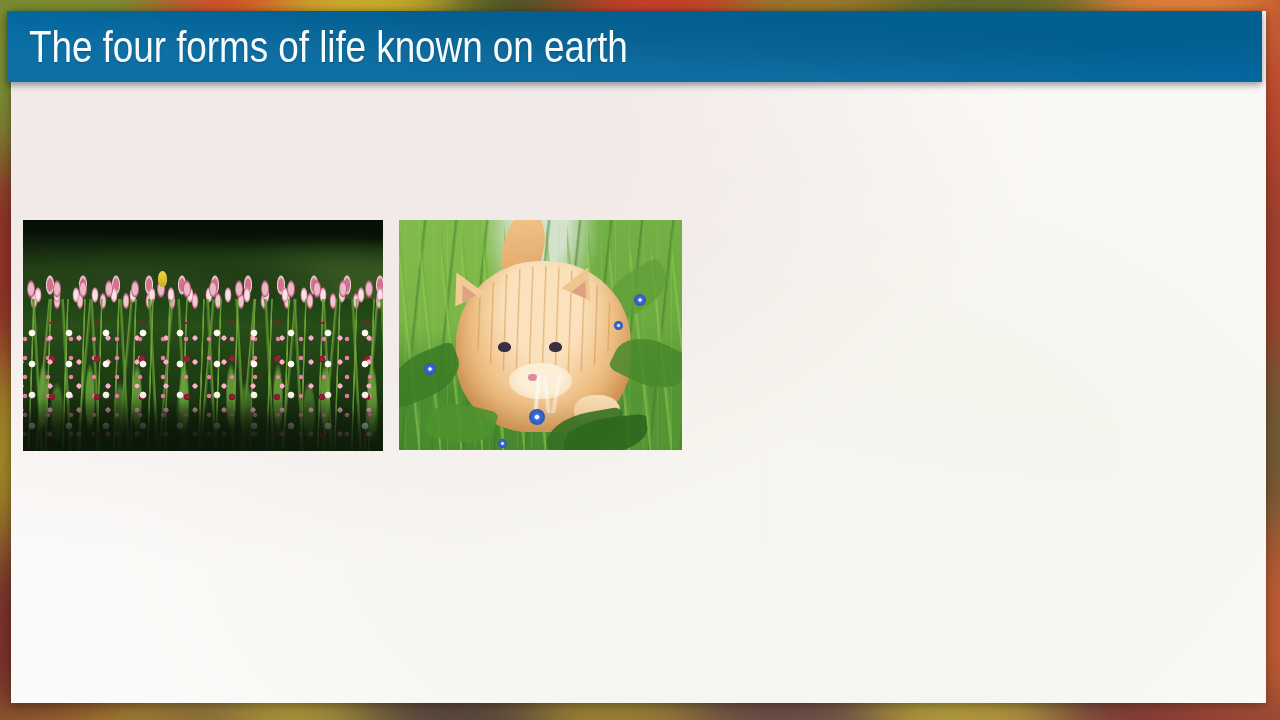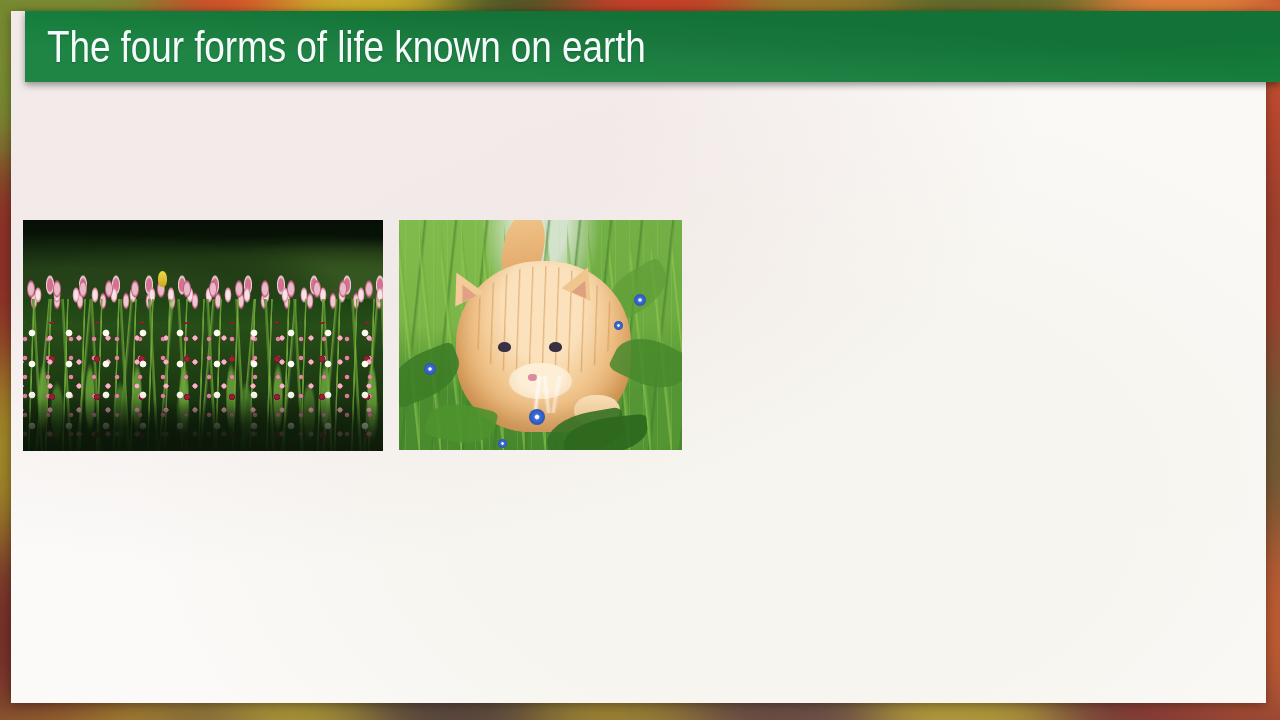--- a/index.html
+++ b/index.html
@@ -66,23 +66,23 @@
     pointer-events:none;
     background:
       radial-gradient(ellipse at 18% 12%, rgba(236,222,222,.55) 0 26%, transparent 55%),
       radial-gradient(ellipse at 62% 72%, rgba(244,242,234,.6) 0 30%, transparent 60%),
       radial-gradient(ellipse at 88% 30%, rgba(250,248,244,.6) 0 28%, transparent 58%);
   }
 
   
   #title-banner {
     position:absolute;
-    left:25px; top:11px;
+    left:7px; top:11px;
     width:1255px; height:71px;
-    background:#15803d;
+    background:#0369a1;
     box-shadow:0 3px 7px rgba(0,0,0,.40);
     z-index:5;
     display:flex; align-items:center;
   }
   #title-banner::before{
     content:"";
     position:absolute; inset:0;
     background:
       radial-gradient(ellipse at 22% 120%, rgba(255,255,255,.045) 0 40%, transparent 72%),
       radial-gradient(ellipse at 74% -30%, rgba(0,0,0,.10) 0 45%, transparent 78%);

